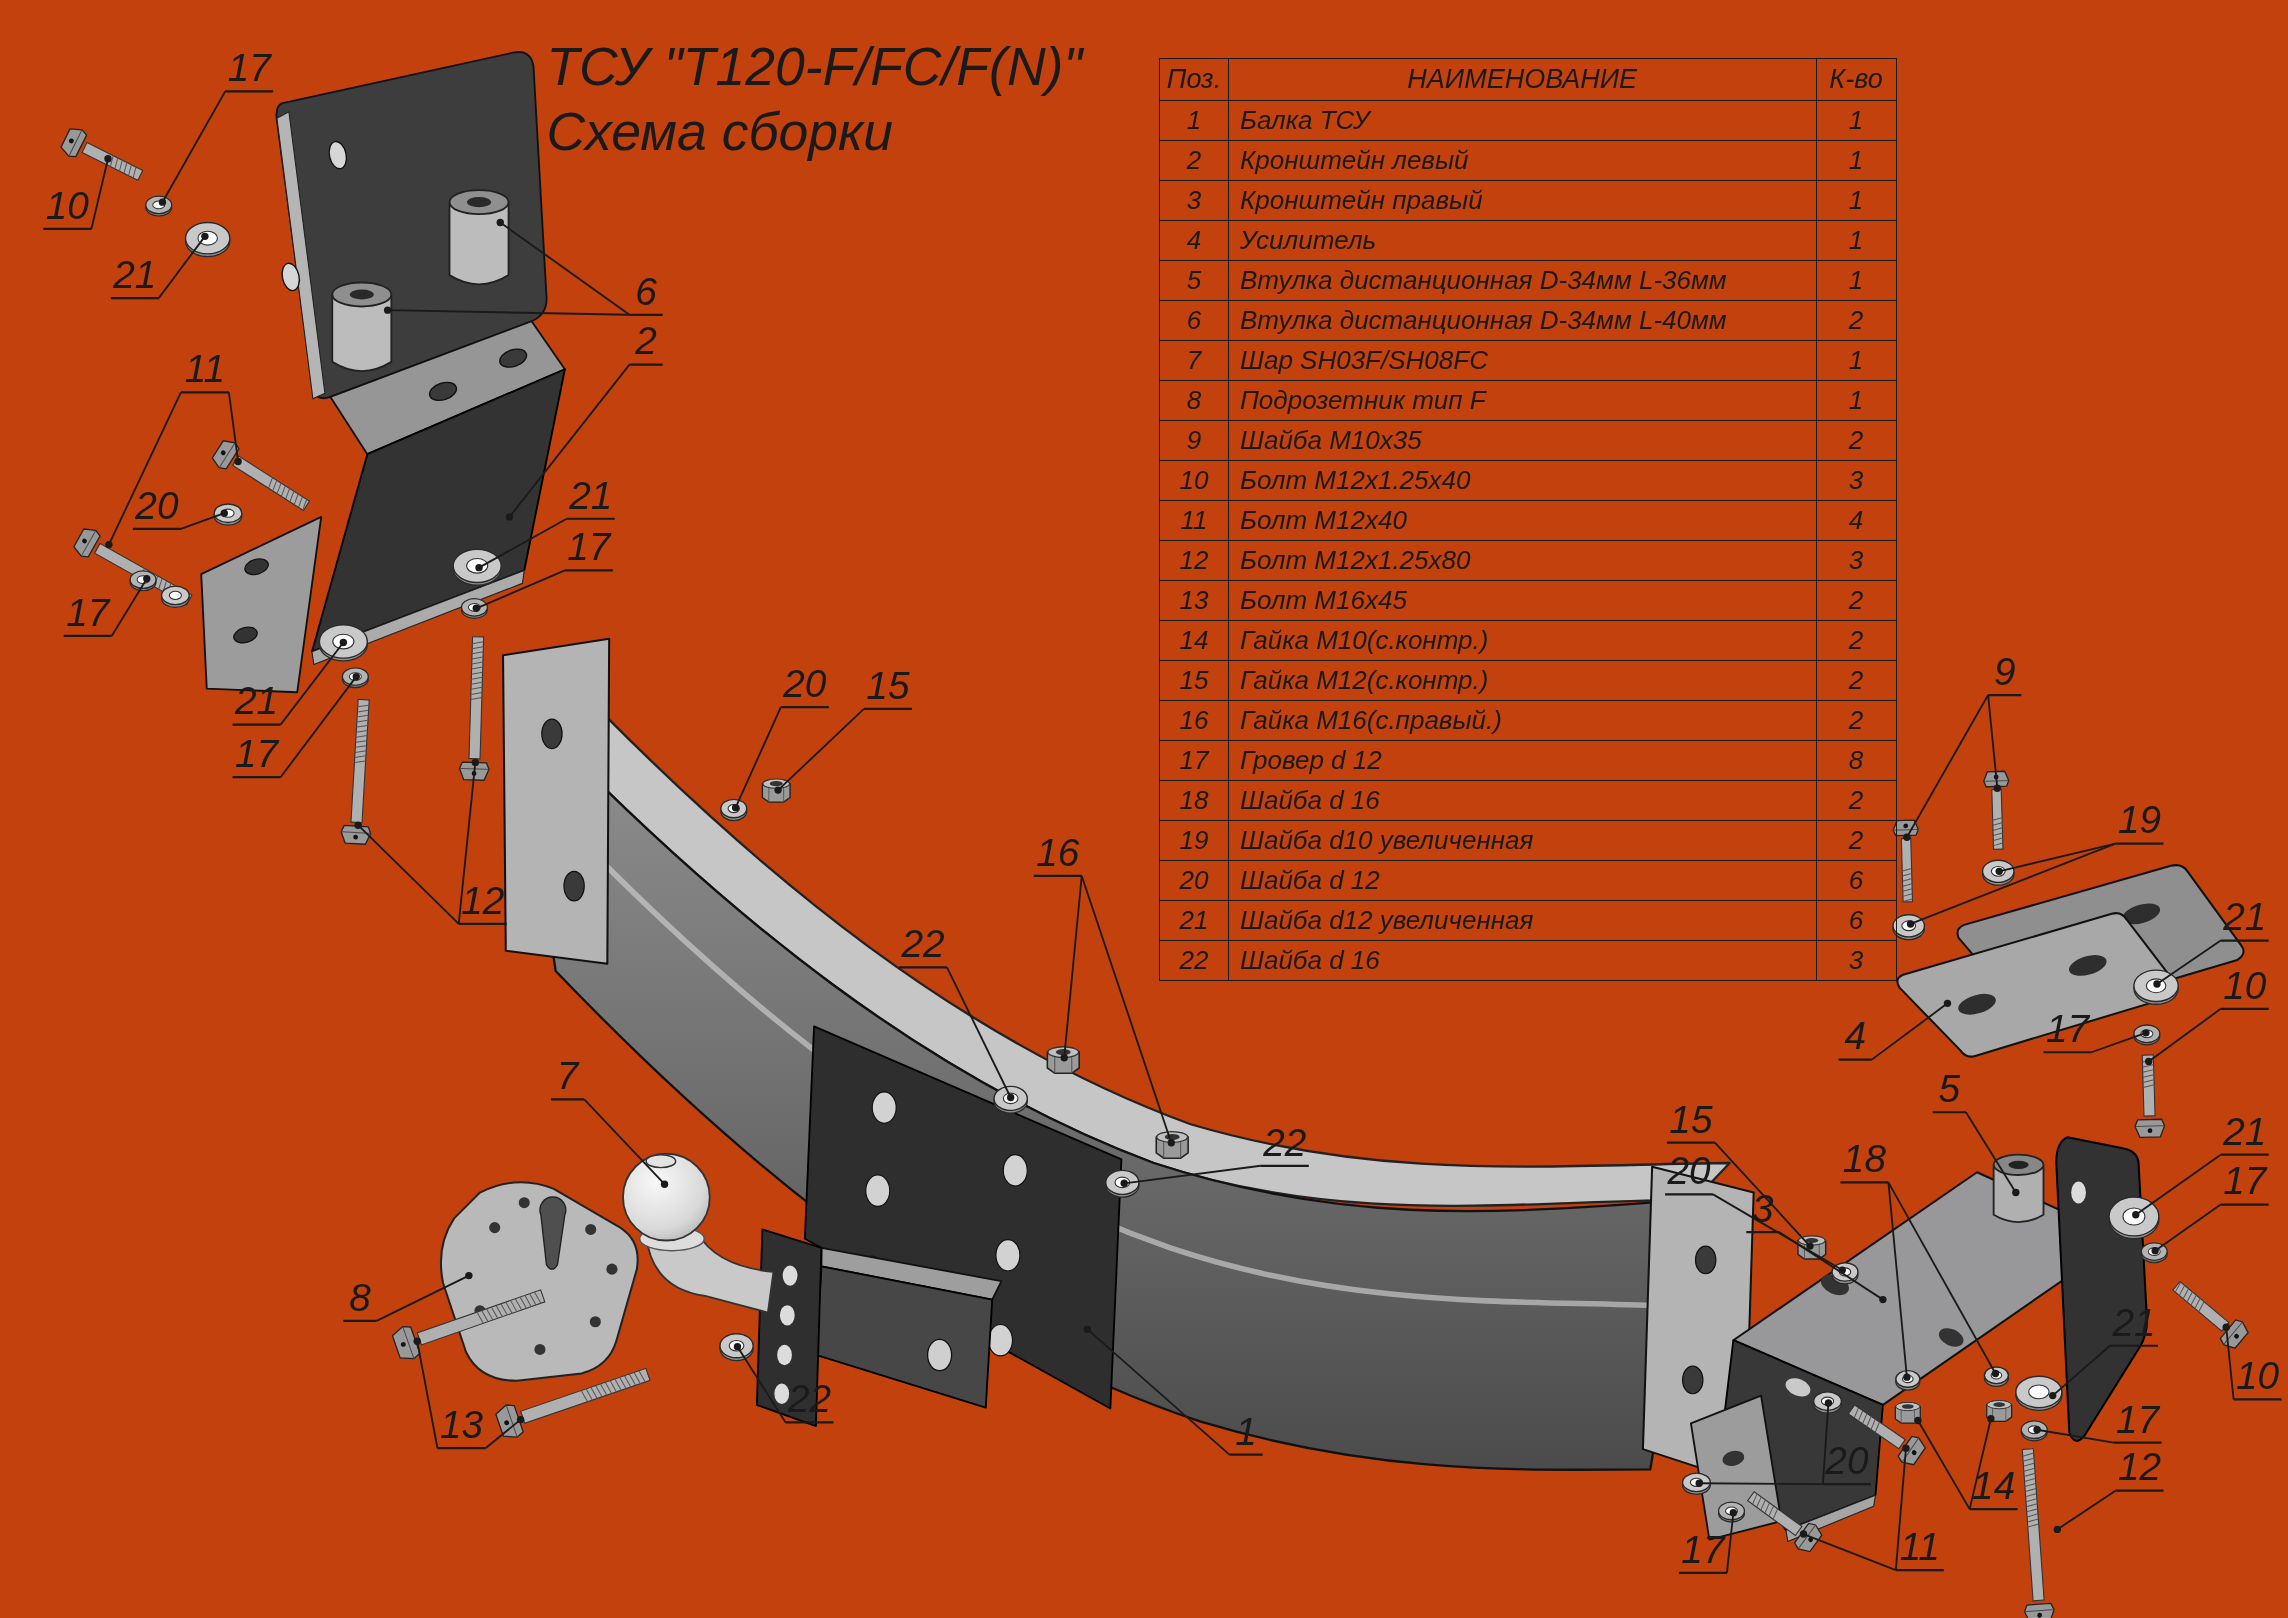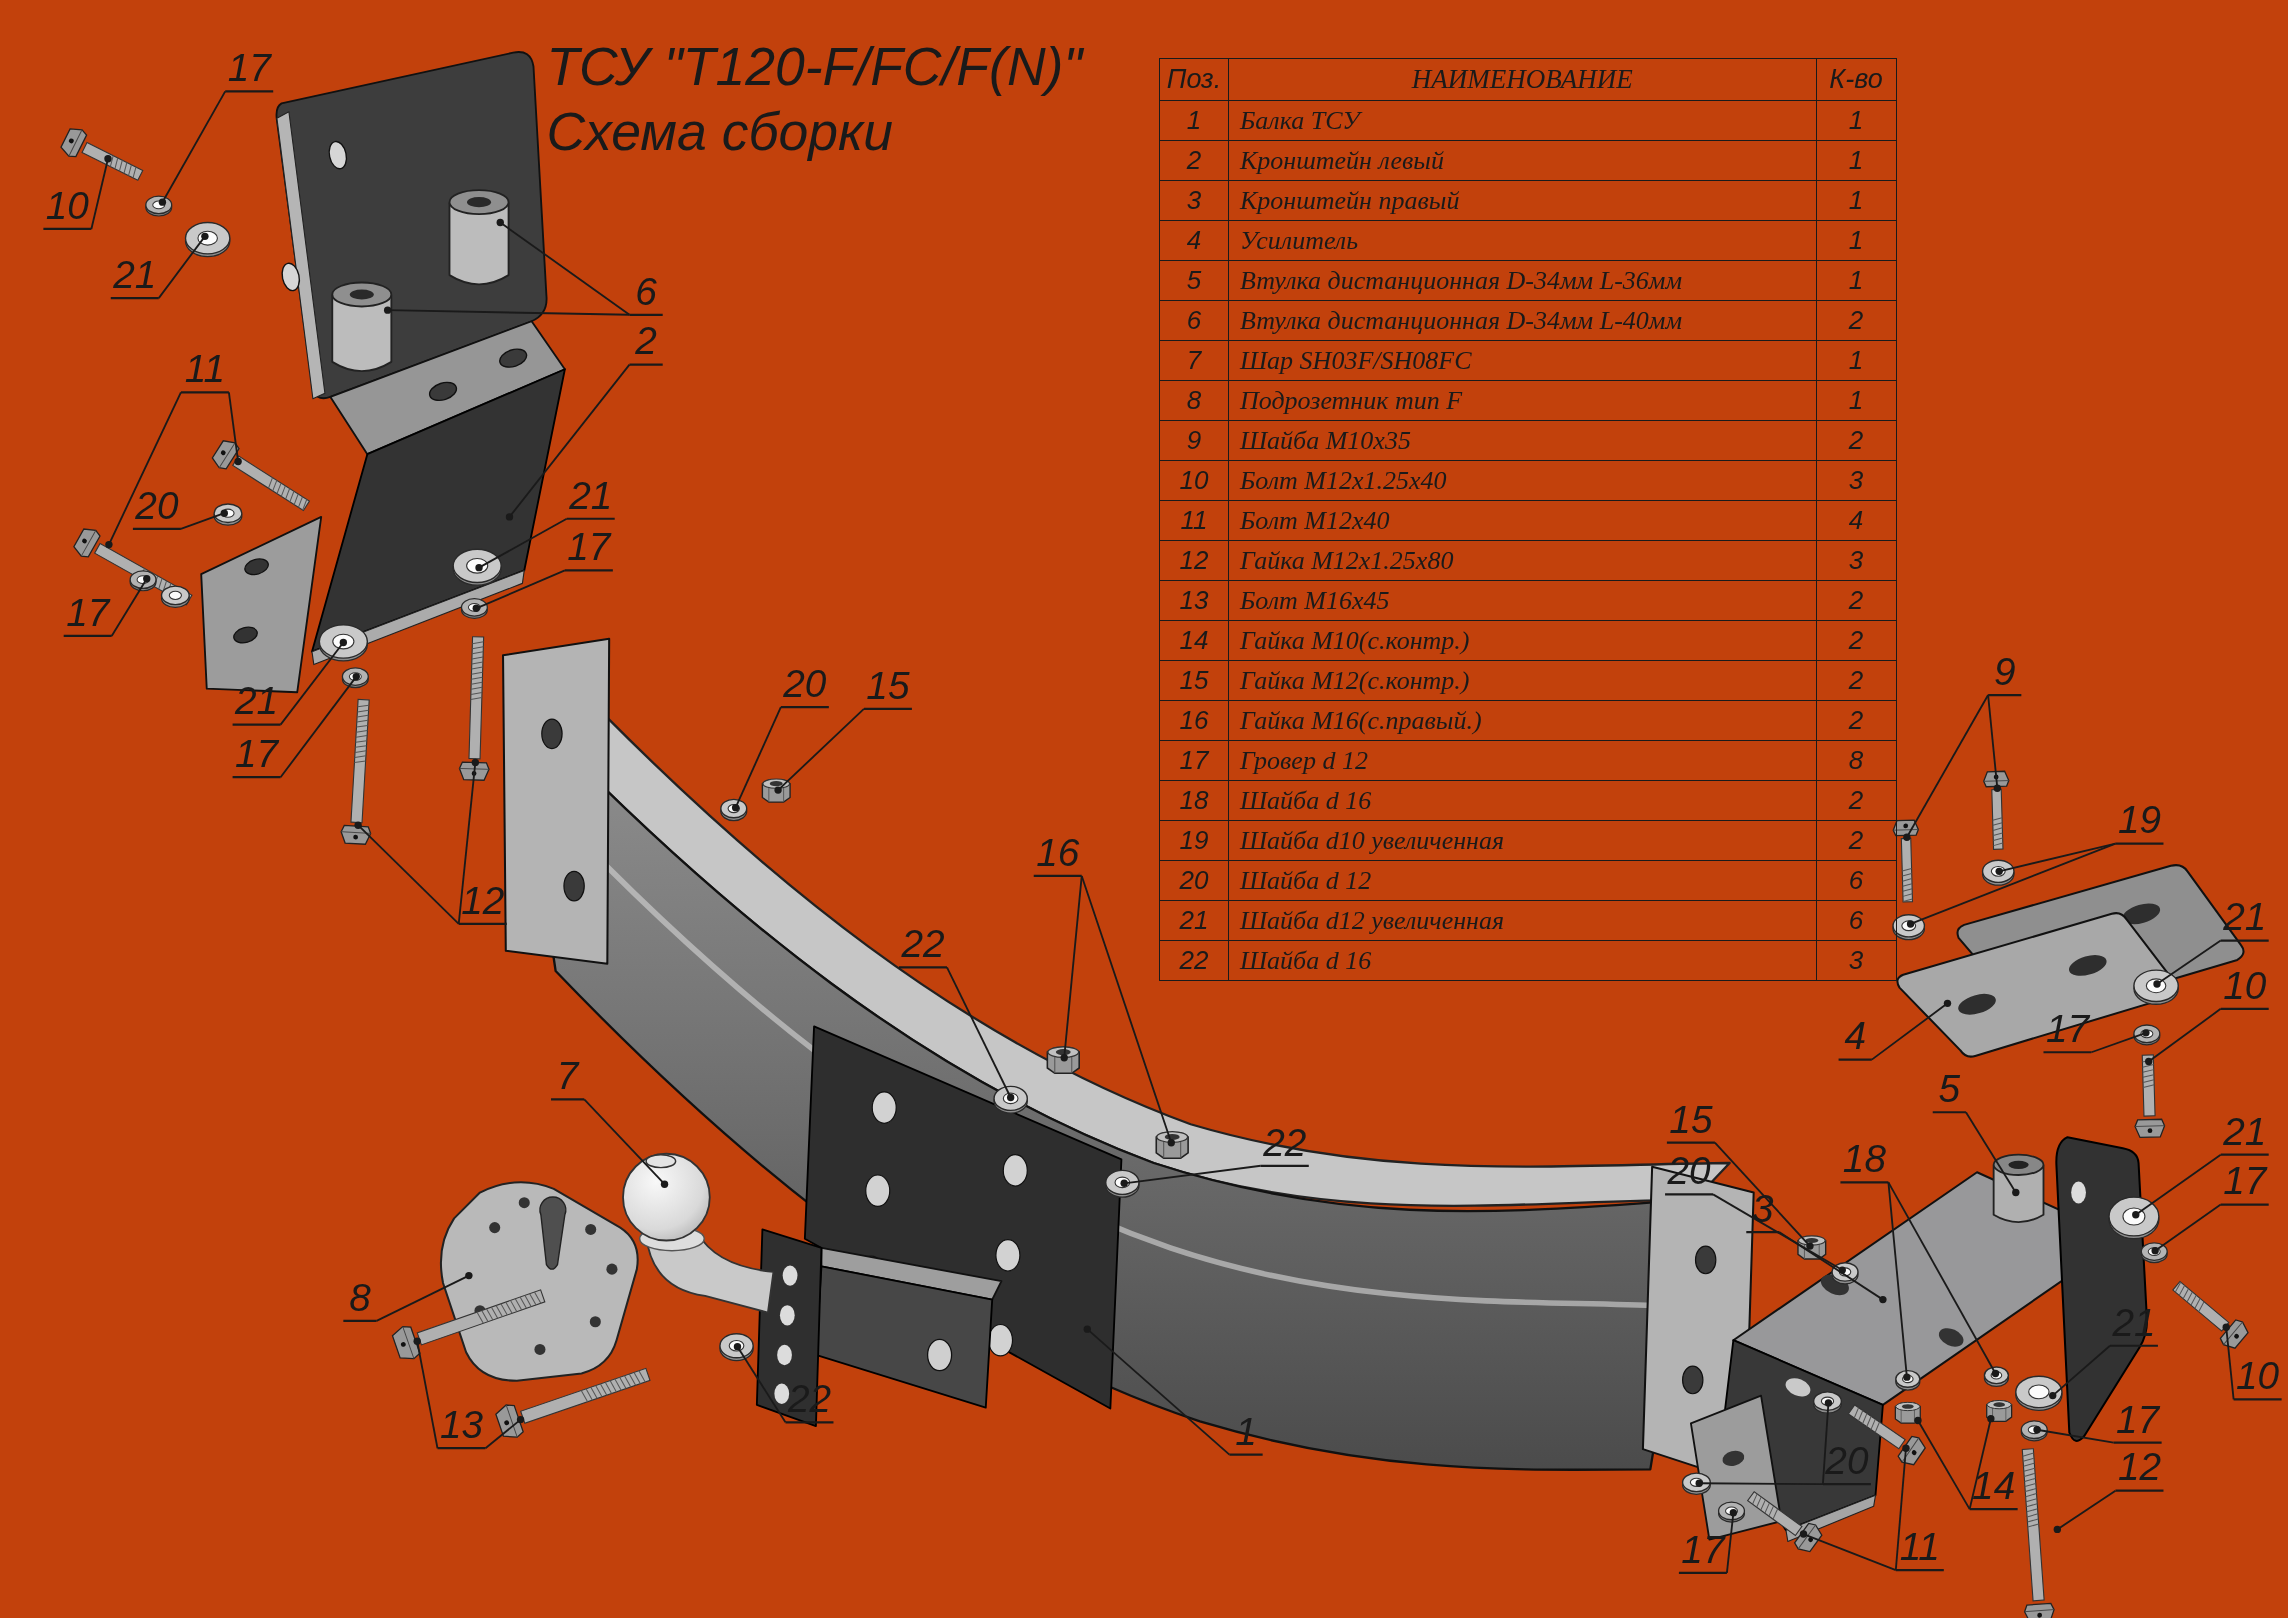--- a/index.html
+++ b/index.html
@@ -8,21 +8,21 @@
   svg{position:absolute;left:0;top:0;}
   .title-line{font-family:"Liberation Sans",sans-serif;font-style:italic;fill:#1a1a1a;}
   .callout-num{font-family:"Liberation Sans",sans-serif;font-style:italic;font-size:42px;fill:#1a1a1a;text-anchor:middle;}
   
   .parts-table{position:absolute;left:1159px;top:58px;border-collapse:collapse;table-layout:fixed;
                font-style:italic;color:#1a1a1a;}
   .parts-table th,.parts-table td{border:1.8px solid #1a1a1a;padding:0 5.5px;overflow:hidden;white-space:nowrap;}
   .parts-table th{height:41px;font-size:27px;font-weight:normal;}
   .parts-table td{height:39px;font-size:26px;}
   .col-pos{width:57px;text-align:center;}
-  .col-name{width:570px;text-align:left;font-family:Liberation Serif, serif;}
+  .col-name{width:570px;text-align:left;}
   .col-qty{width:68px;text-align:center;}
   .parts-table td.col-name{padding-left:11px;}
 </style>
 </head>
 <body>
 
 <div class="screen">
 
 <svg width="2289" height="1619" viewBox="0 0 2480 1754">
   <defs>
@@ -884,21 +884,21 @@
           <td class="col-name">Болт М12х1.25х40</td>
           <td class="col-qty">3</td>
         </tr>
         <tr>
           <td class="col-pos">11</td>
           <td class="col-name">Болт М12х40</td>
           <td class="col-qty">4</td>
         </tr>
         <tr>
           <td class="col-pos">12</td>
-          <td class="col-name">Гайка М12х1.25х80</td>
+          <td class="col-name">Болт М12х1.25х80</td>
           <td class="col-qty">3</td>
         </tr>
         <tr>
           <td class="col-pos">13</td>
           <td class="col-name">Болт М16х45</td>
           <td class="col-qty">2</td>
         </tr>
         <tr>
           <td class="col-pos">14</td>
           <td class="col-name">Гайка М10(с.контр.)</td>

